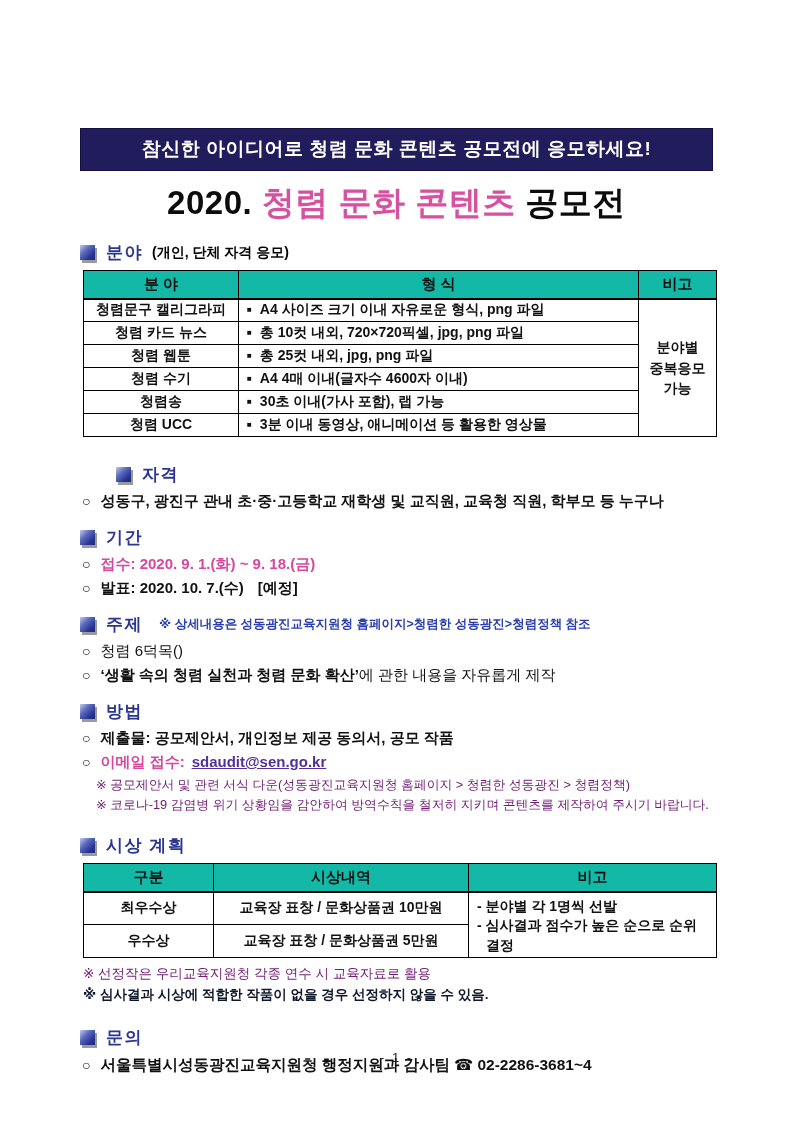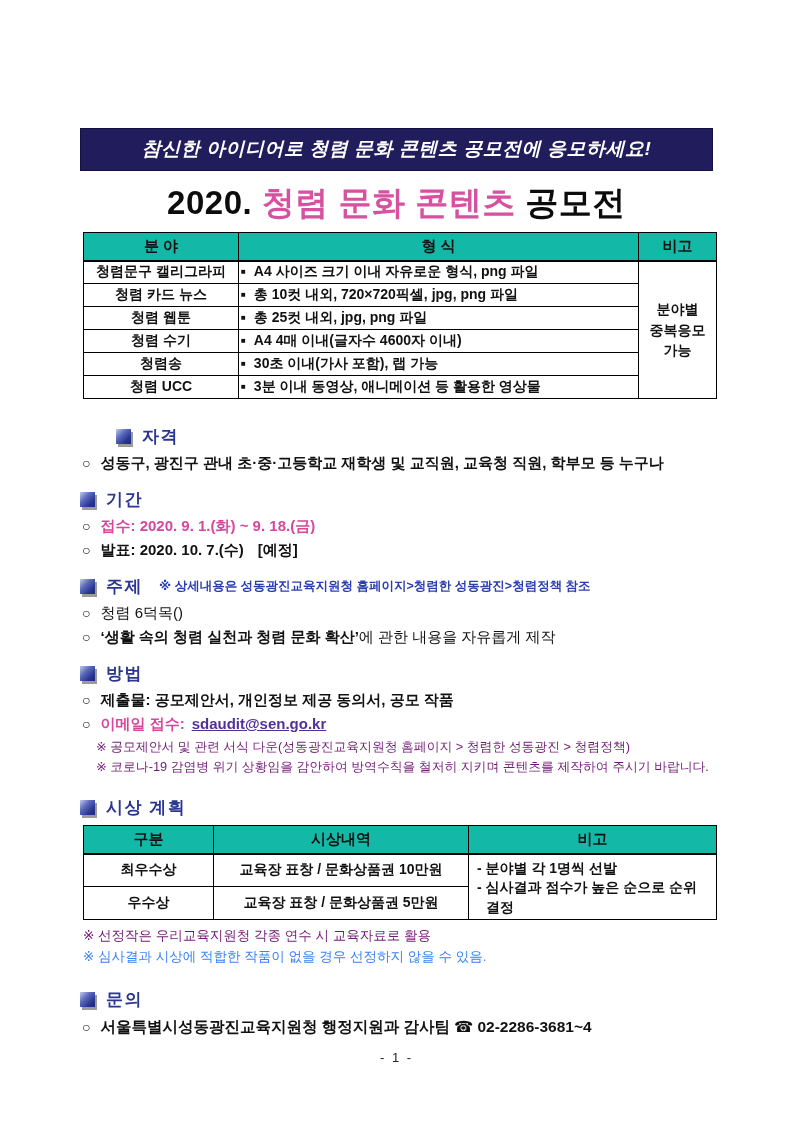--- a/index.html
+++ b/index.html
@@ -17,21 +17,20 @@
   
   .banner {
     background:#211D5C;
     border:1px solid #14103f;
     color:#ffffff;
     text-align:center;
     font-size:19px;
     font-weight:800;
     letter-spacing:0.5px;
     padding:7px 0 8px 0;
-    font-style:italic;
   }
 
   
   .main-title {
     text-align:center;
     font-size:33px;
     font-weight:800;
     letter-spacing:0.5px;
     margin:10px 0 2px 0;
     color:#0c0c0c;
@@ -58,34 +57,34 @@
     margin:5px 0 5px 2px;
     white-space:nowrap;
   }
   .circ { font-size:14px; font-weight:400; margin-right:10px; flex:0 0 auto; }
   .reg { font-weight:400; }
   .pink-text { color:#D6479D; }
   .gap-left { margin-left:14px; }
   .email-link { color:#52309B; font-weight:700; text-decoration:underline; }
 
   .sub-note { font-size:12.8px; font-weight:400; margin:3px 0 3px 16px; white-space:nowrap; color:#701a75; }
-  .note-blue { color:#3b82f6; font-weight:400; }
+  .note-blue { color:#0f172a; font-weight:700; }
 
   
   table { border-collapse:collapse; width:633px; margin:6px 0 0 3px; table-layout:fixed; }
   th, td { border:1.5px solid #000; }
   th {
     background:#14b8a6;
     font-size:15px; font-weight:700;
     height:28px; text-align:center;
     border-bottom:2.5px solid #000;
   }
   td { font-size:14px; font-weight:600; height:23px; }
   .td-center { text-align:center; }
-  .td-fmt { text-align:left; padding:1px 2px; white-space:nowrap; overflow:hidden;margin-top:46px; }
+  .td-fmt { text-align:left; padding:1px 8px; white-space:nowrap; overflow:hidden;margin-top:46px; }
   .sq-bullet { font-size:8px; vertical-align:2px; margin-right:8px; }
   .note-cell { text-align:center; line-height:1.45; font-weight:600; }
   .remark-cell { vertical-align:top; padding:4px 8px 2px 8px; line-height:1.4; }
   .remark-item { text-indent:-9px; padding-left:9px; font-weight:600; }
   .award-tbl td { height:32px; }
 
   
   .contact-line { font-size:15.5px; }
   .phone-ico { margin:0 4px; }
 
@@ -100,20 +99,25 @@
 
 <div class="page">
   <div class="content">
 
     <div class="banner">
       <span>참신한 아이디어로 청렴 문화 콘텐츠 공모전에 응모하세요!</span>
     </div>
 
     <div class="main-title"><span>2020. </span><span class="pink">청렴 문화 콘텐츠</span><span> 공모전</span></div>
 
+    <div class="sec">
+      <span class="sq-icon"></span>
+      <span class="sec-label">분야</span>
+      <span class="sec-suffix">(개인, 단체 자격 응모)</span>
+    </div>
 
     <table>
       <colgroup>
           <col style="width:155px">
           <col style="width:400px">
           <col style="width:78px">
         </colgroup>
       <thead>
         <tr>
           <th>분 야</th>

